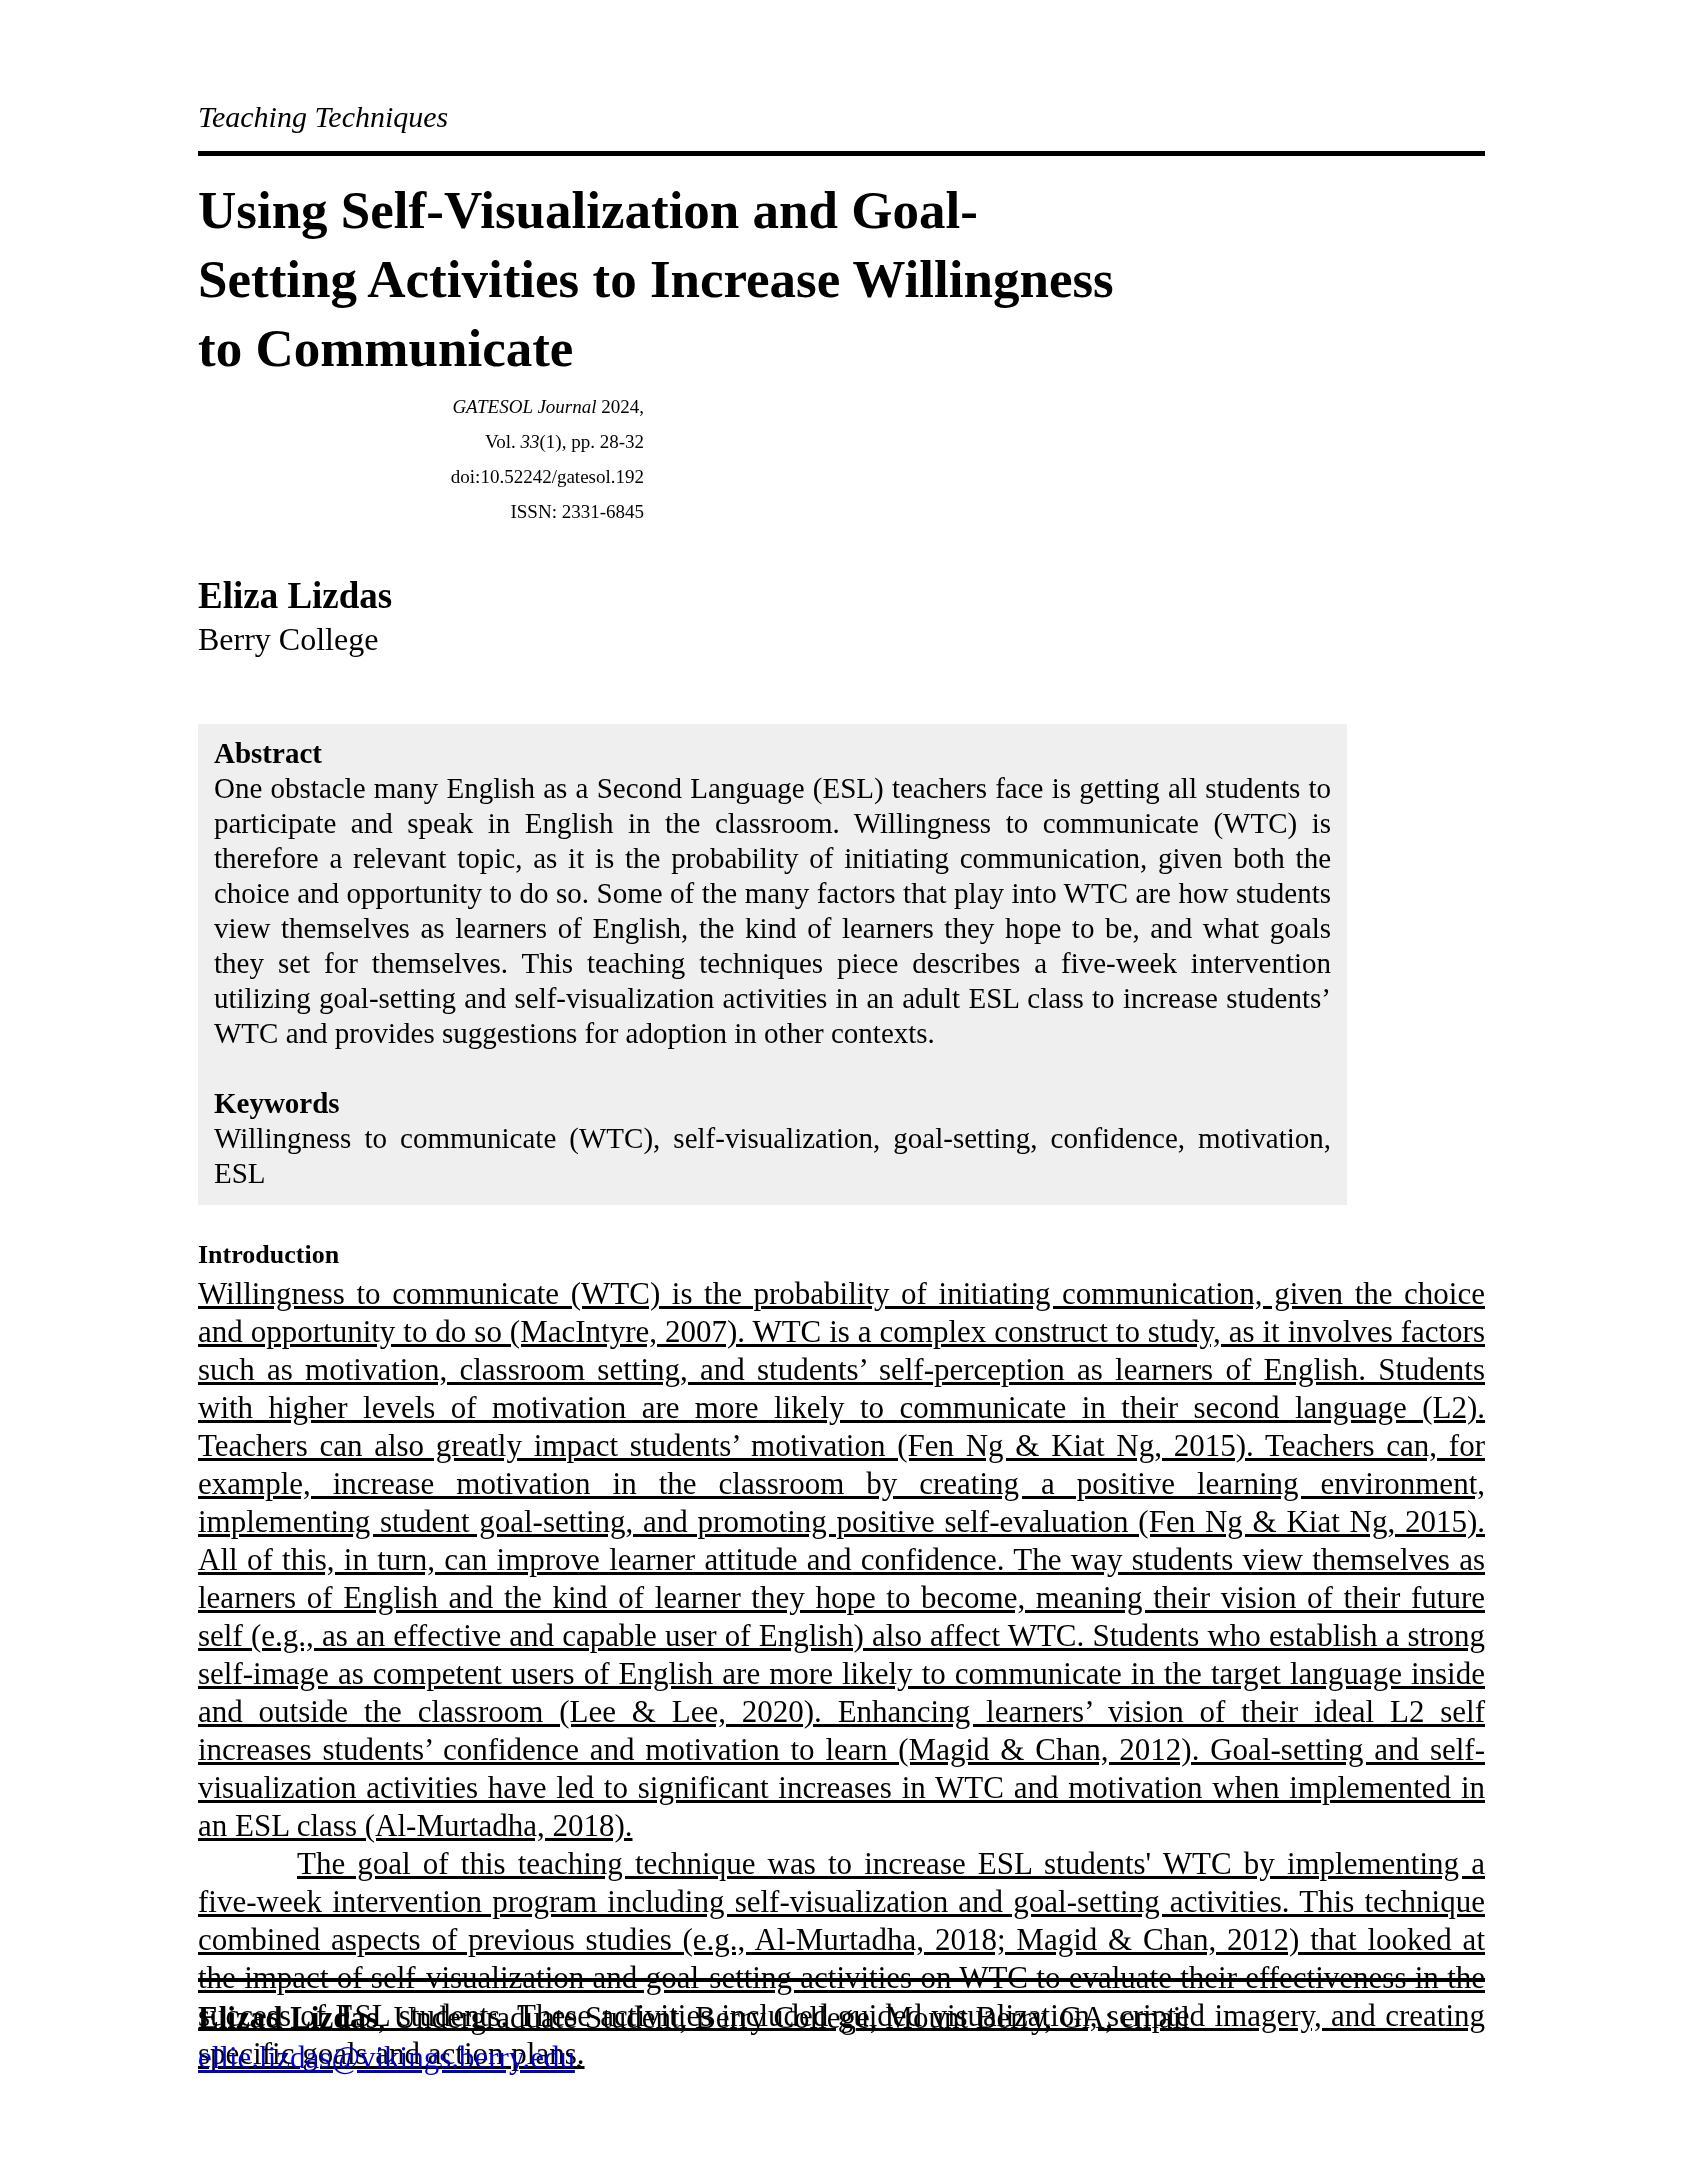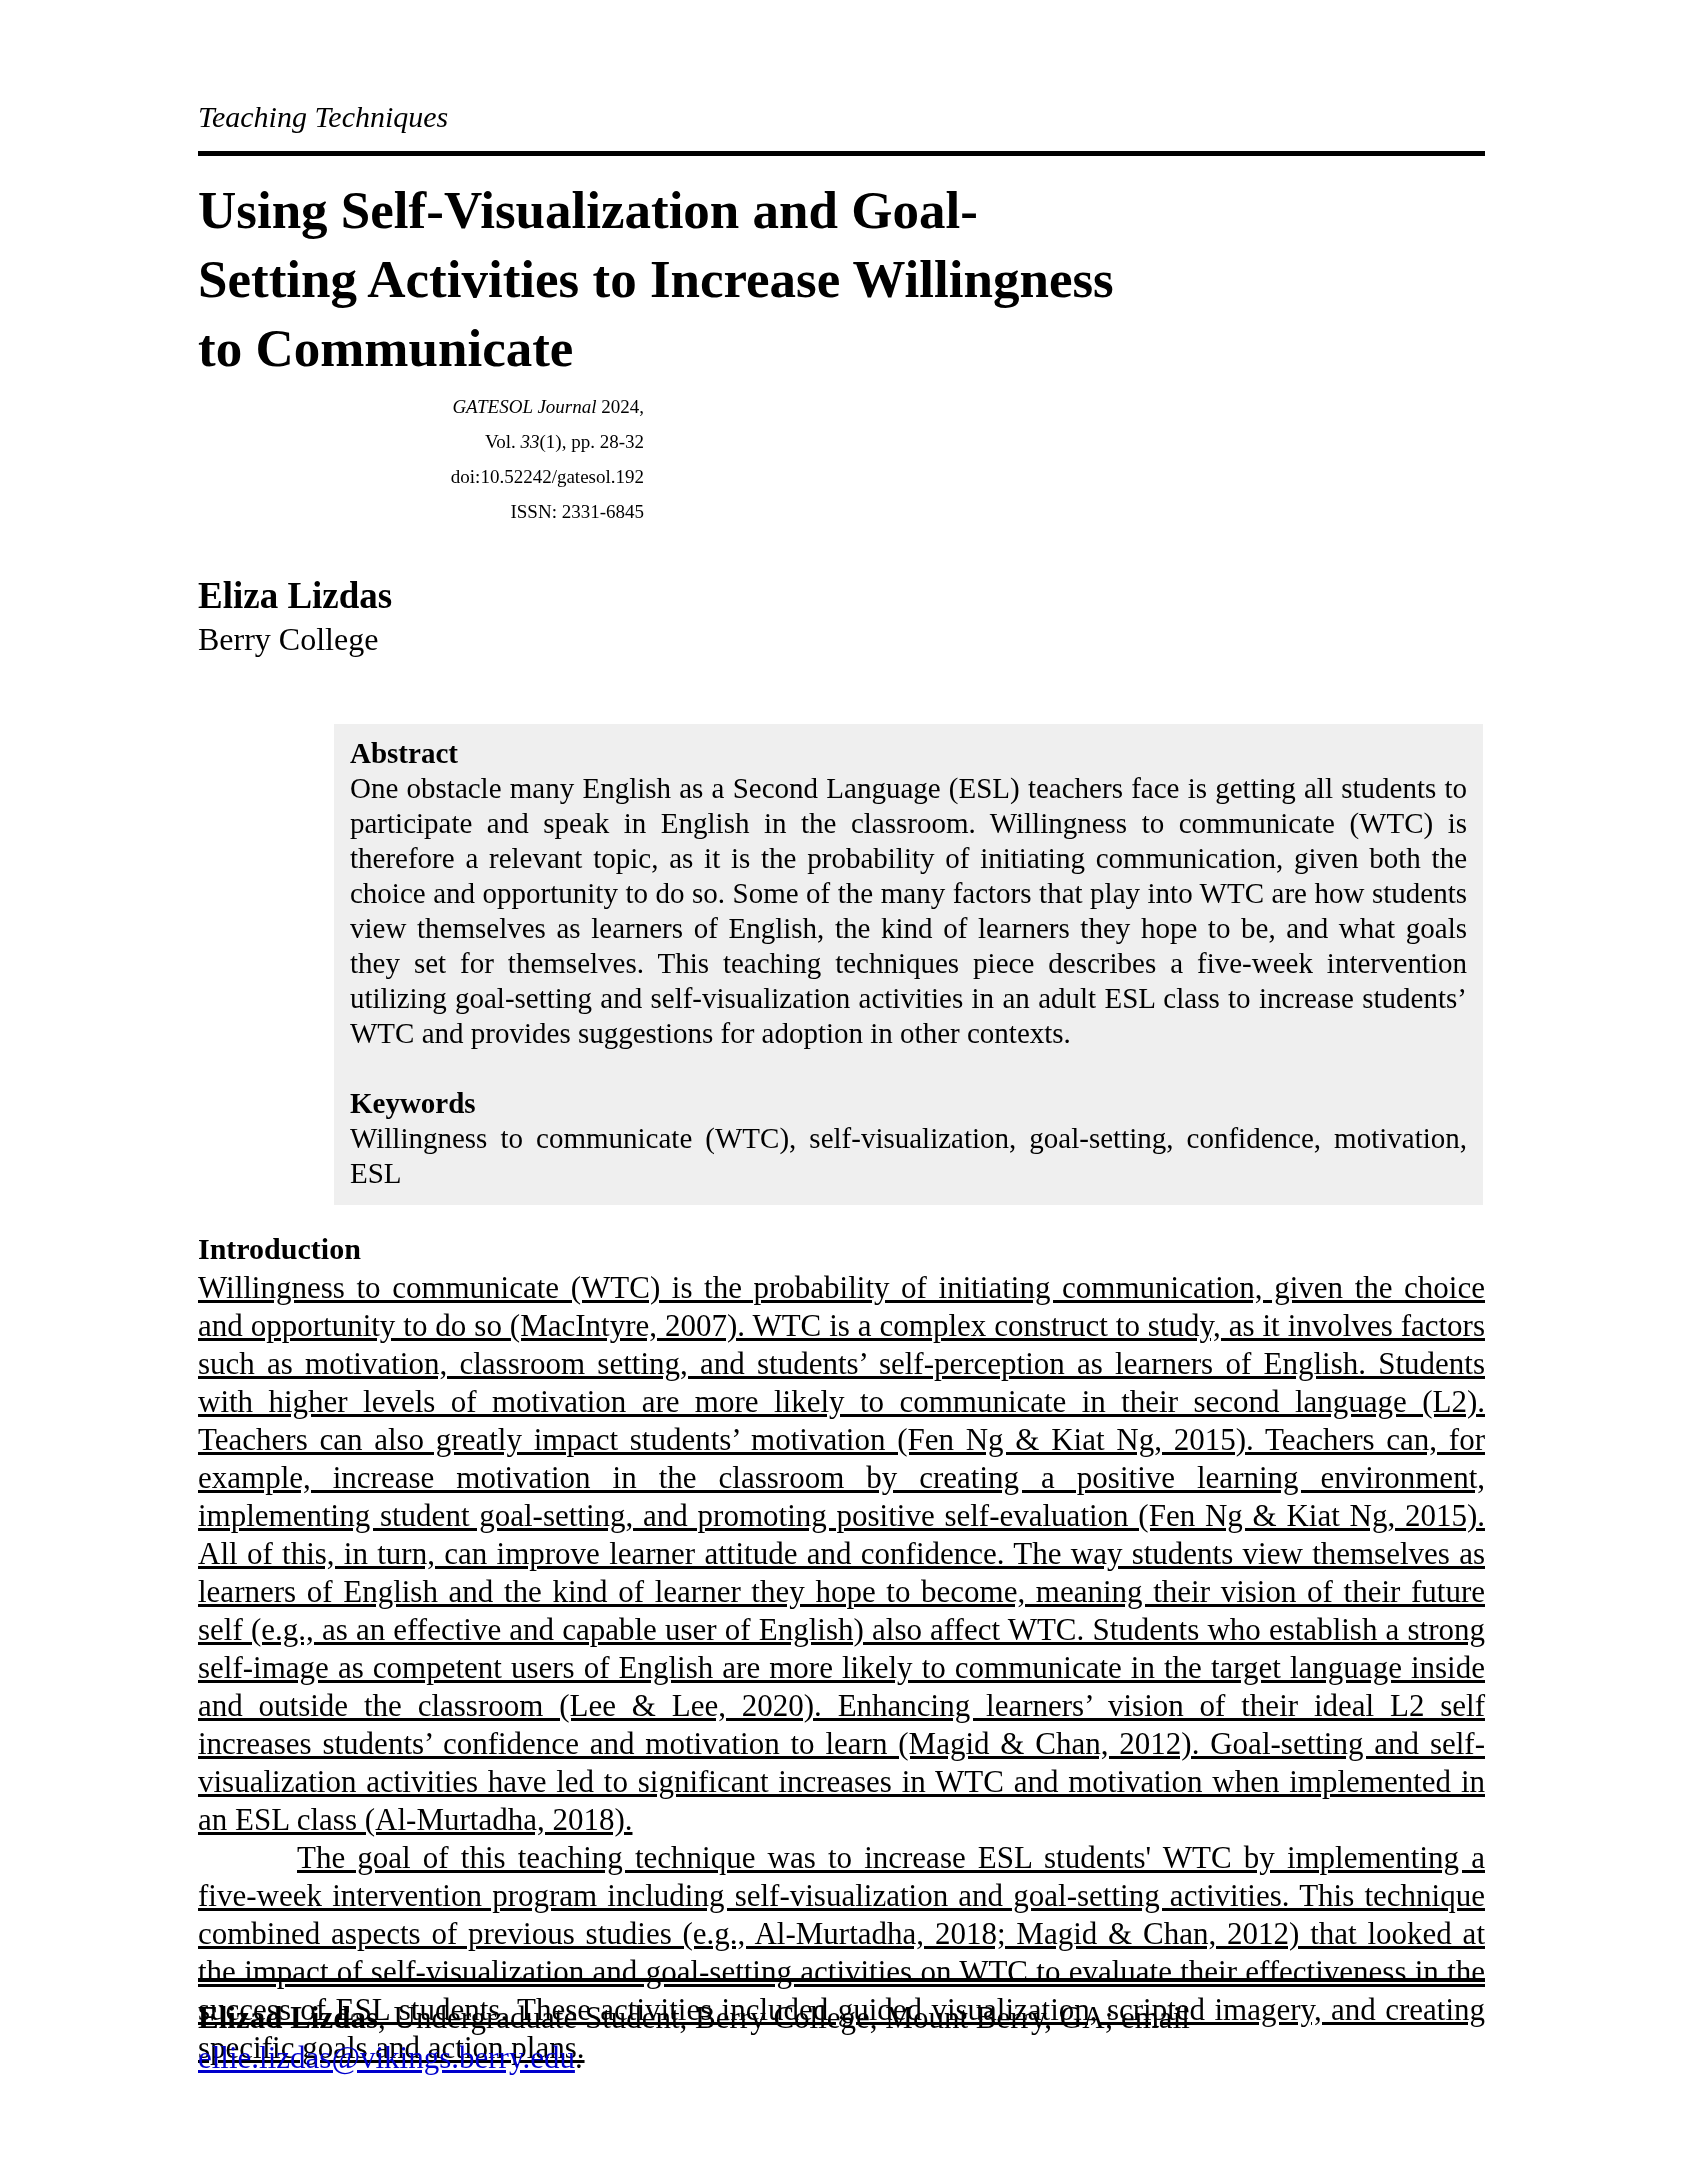--- a/index.html
+++ b/index.html
@@ -48,34 +48,33 @@
     line-height: 35px;
     padding-top: 6px;
   }
 
   .author-block { margin-top: 44px; }
   .author-name { font-size: 37px; font-weight: bold; line-height: 46px; }
   .author-affiliation { font-size: 32px; line-height: 40px; }
 
   .abstract-box {
     margin-top: 65px;
-    margin-left: 136px;
     width: 1117px;
     background: #efefef;
     padding: 12px 16px 14px 16px;
     font-size: 29px;
     line-height: 35px;
   }
   .abstract-heading, .keywords-heading { font-weight: bold; }
   .abstract-text, .keywords-text { text-align: justify; }
   .abstract-gap { height: 35px; }
 
   .section-heading {
-    margin-top: 24px;
-    font-size: 30px;
+    margin-top: 30px;
+    font-size: 26px;
     font-weight: bold;
     line-height: 40px;
   }
   .body-paragraph {
     font-size: 31px;
     line-height: 38px;
     text-align: justify;
     text-decoration: underline;
   }
   .body-paragraph.indented { text-indent: 99px; }

